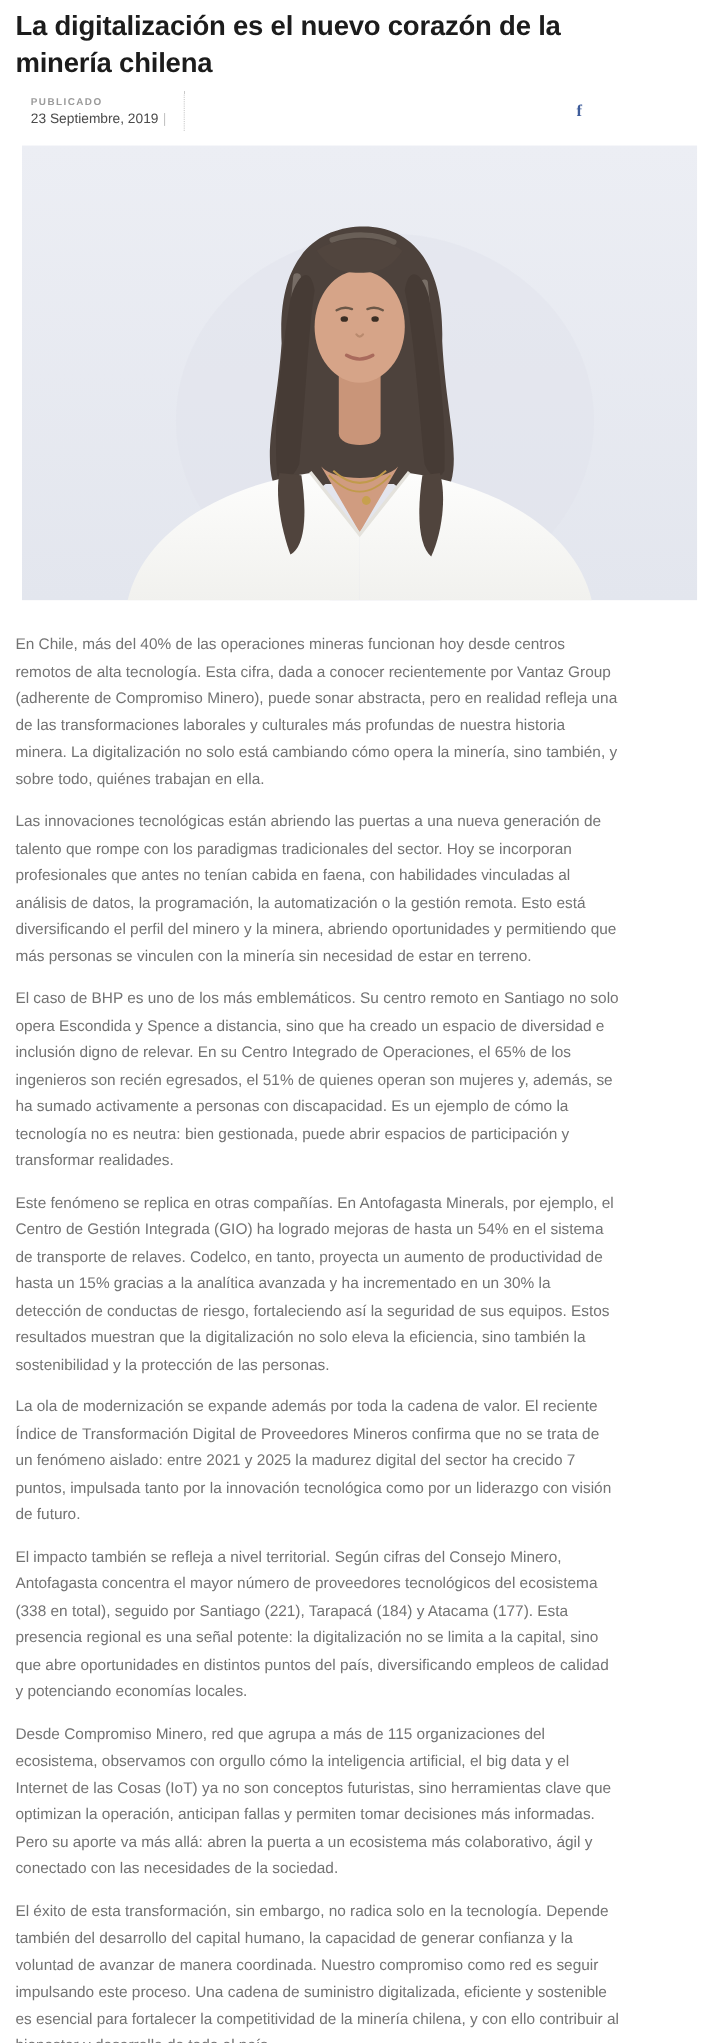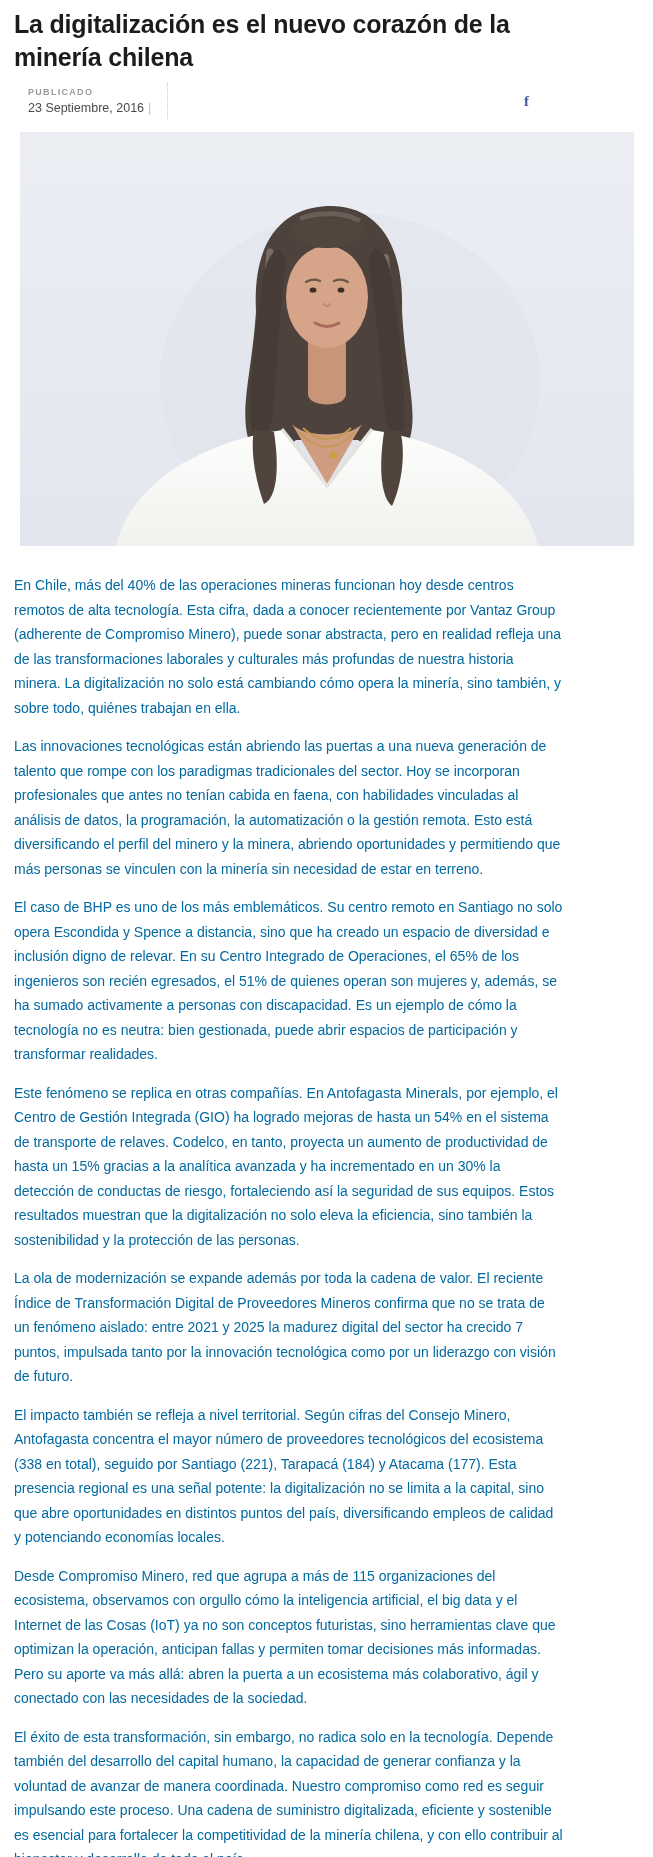--- a/index.html
+++ b/index.html
@@ -75,21 +75,21 @@
   }
   .hero-figure svg { display: block; }
   .body-copy {
     margin-top: 27px;
     max-width: 622px;
   }
   .body-copy p {
     margin: 0 0 14px 0;
     font-size: 14px;
     line-height: 24.5px;
-    color: #0369a1;
+    color: #737373;
   }
   .byline {
     margin-top: 20px;
     font-size: 14.5px;
     font-weight: 700;
     font-style: italic;
     color: #2e2e2e;
     max-width: 622px;
   }
 </style>
@@ -97,21 +97,21 @@
 <body>
 
 <article class="article">
 
   <h1 class="article-title">La digitalización es el nuevo corazón de la minería chilena</h1>
 
   <div class="meta-row">
     <div class="meta-published">
       <span class="meta-label">PUBLICADO</span>
       <span class="meta-date-line">
-        <span>23 Septiembre, 2016</span><span class="meta-sep">|</span>
+        <span>23 Septiembre, 2019</span><span class="meta-sep">|</span>
       </span>
     </div>
     <div class="meta-divider"></div>
     <div class="share-area">
       <button class="fb-btn">
         <span class="fb-glyph">f</span>
       </button>
     </div>
   </div>
 

